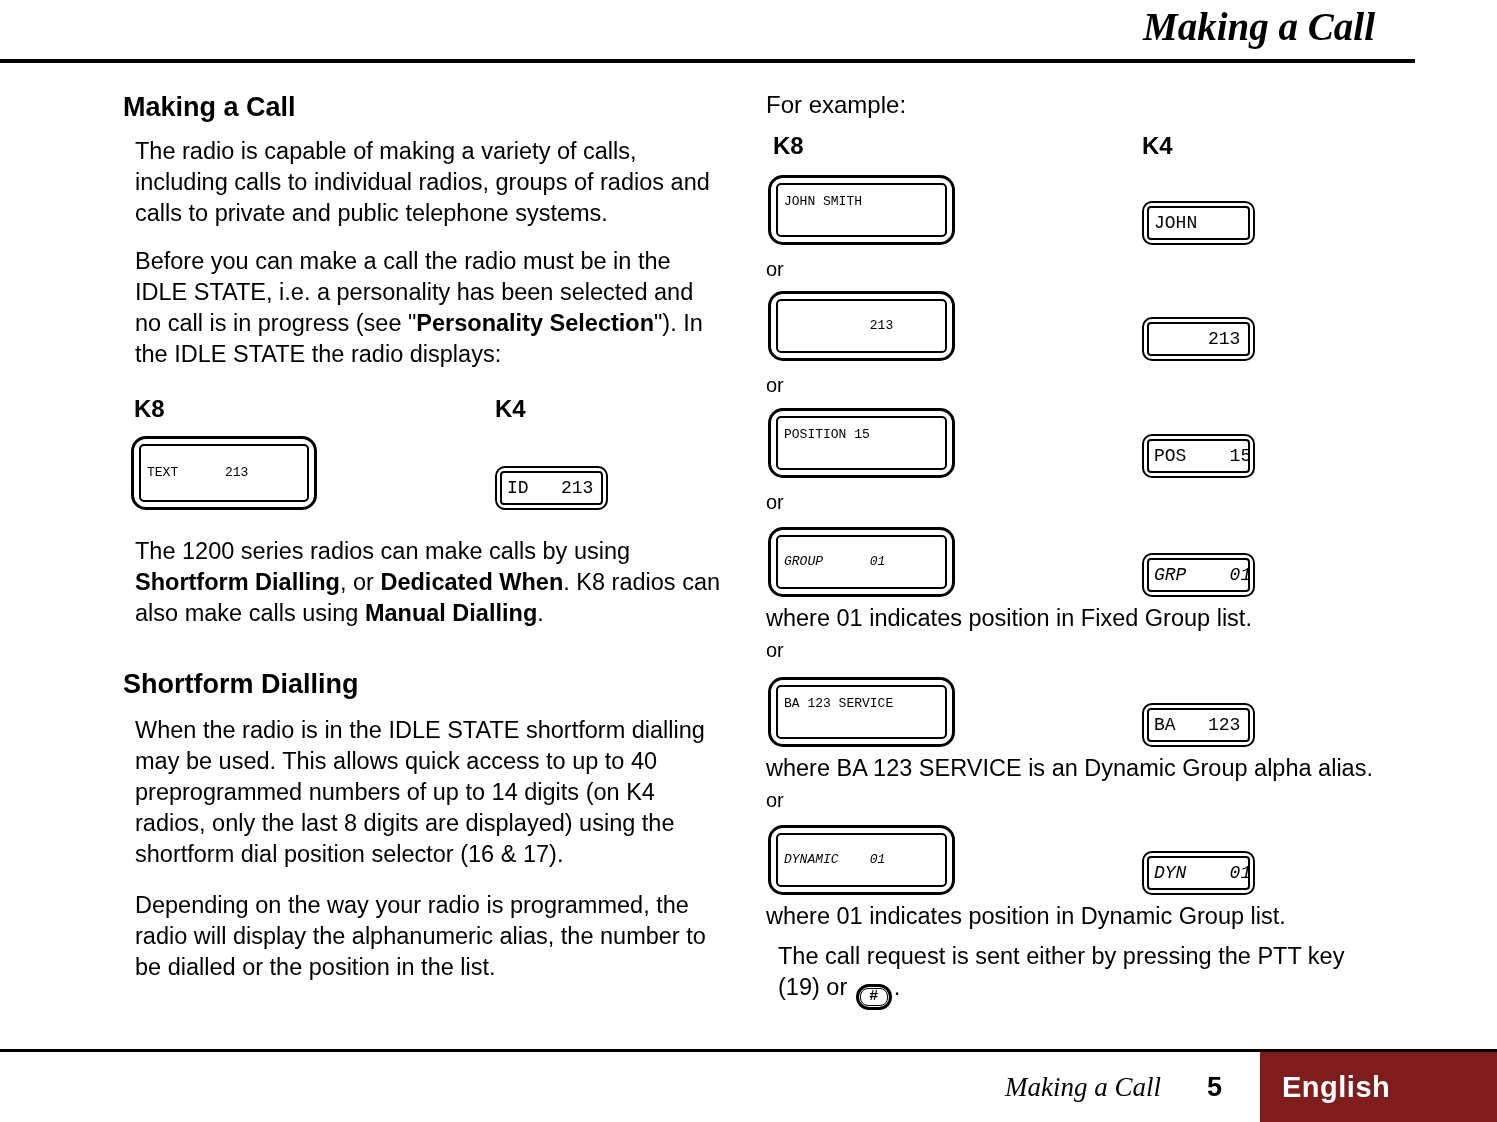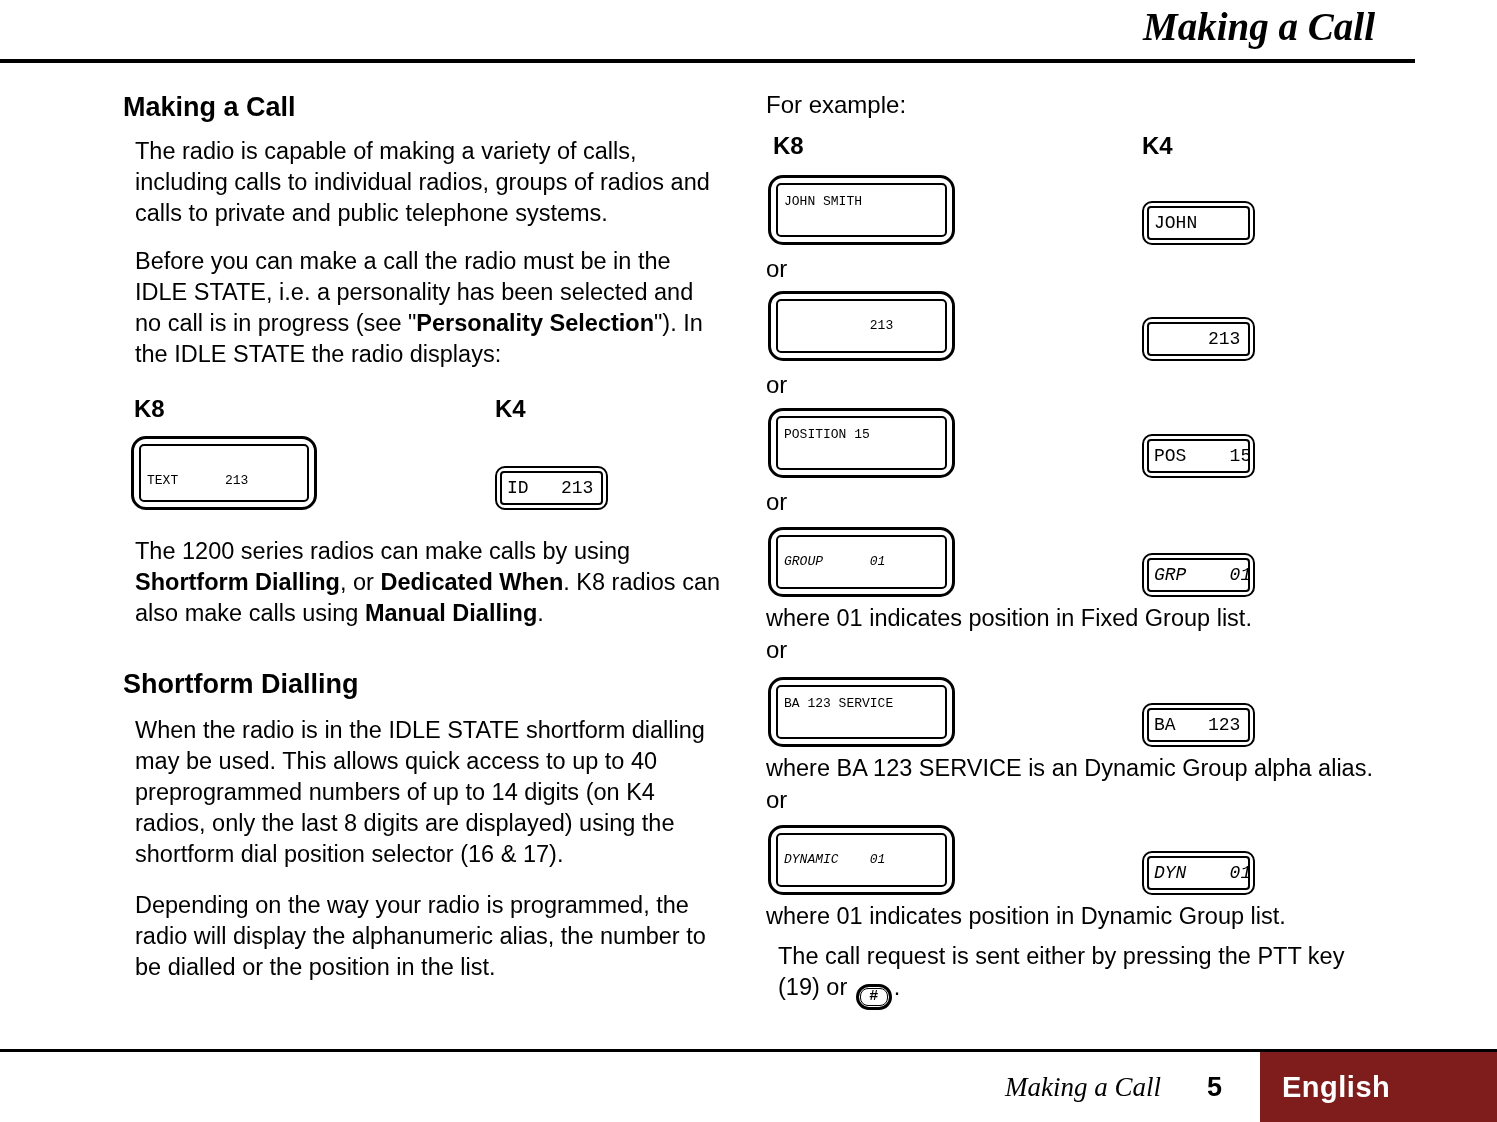--- a/index.html
+++ b/index.html
@@ -57,27 +57,27 @@
     display:flex; align-items:center; overflow:hidden;
   }
   .k4 pre {
     margin:0; font-family:"Liberation Mono","DejaVu Sans Mono",monospace;
     font-size:18px; line-height:18px; padding-left:5px;
   }
 
   .idle-row { display:flex; align-items:flex-end; margin-top:14px; }
   .idle-row .cell1 { width:372px; padding-left:8px; box-sizing:border-box; }
   .idle-row .k8 { width:186px; height:74px; }
-  .idle-row .k8 .screen pre { padding-top:24px; }
+  .idle-row .k8 .screen pre { padding-top:16px; }
 
   .example-row { display:flex; align-items:flex-end; }
   .example-row .cell1 { width:376px; padding-left:2px; box-sizing:border-box; }
 
   .intro { font-size:24px; line-height:28px; margin:3px 0 0 0; }
-  .or-label { font-size:24px; font-weight:normal; line-height:30px; margin:9px 0 7px 0; }
+  .or-label { font-size:20px; font-weight:normal; line-height:30px; margin:9px 0 7px 0; }
   .note { font-size:23.5px; line-height:29px; margin:7px 0 1px 0; }
   .closing { margin-top:10px; }
 
   .row-mt16 { margin-top:16px; }
   .row-mt6  { margin-top:6px; }
   .row-mt8  { margin-top:8px; }
   .row-mt10 { margin-top:10px;font-style:italic; }
   .row-mt12 { margin-top:12px; }
 
   

